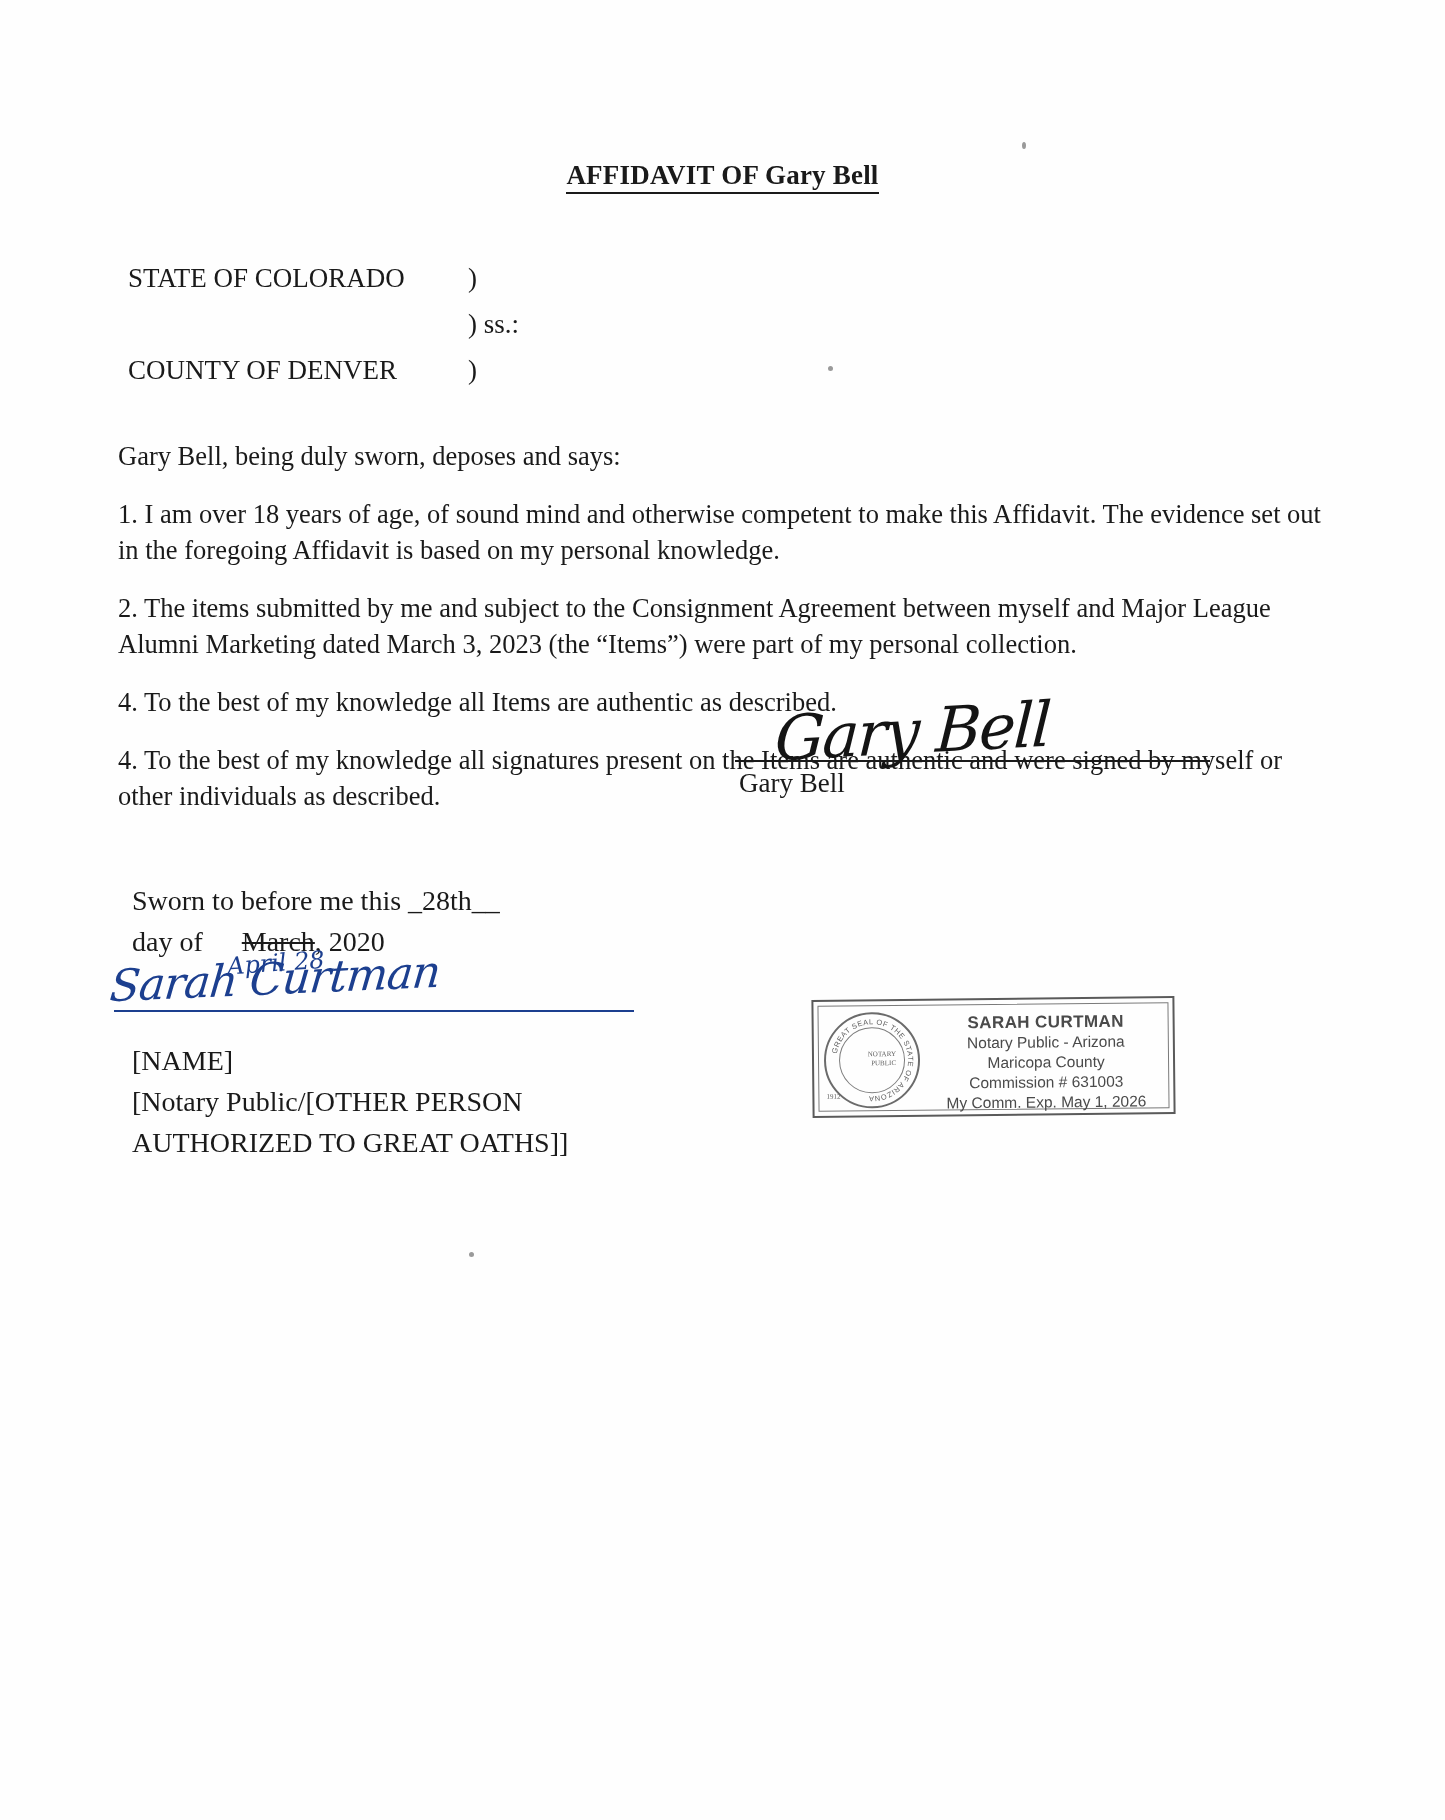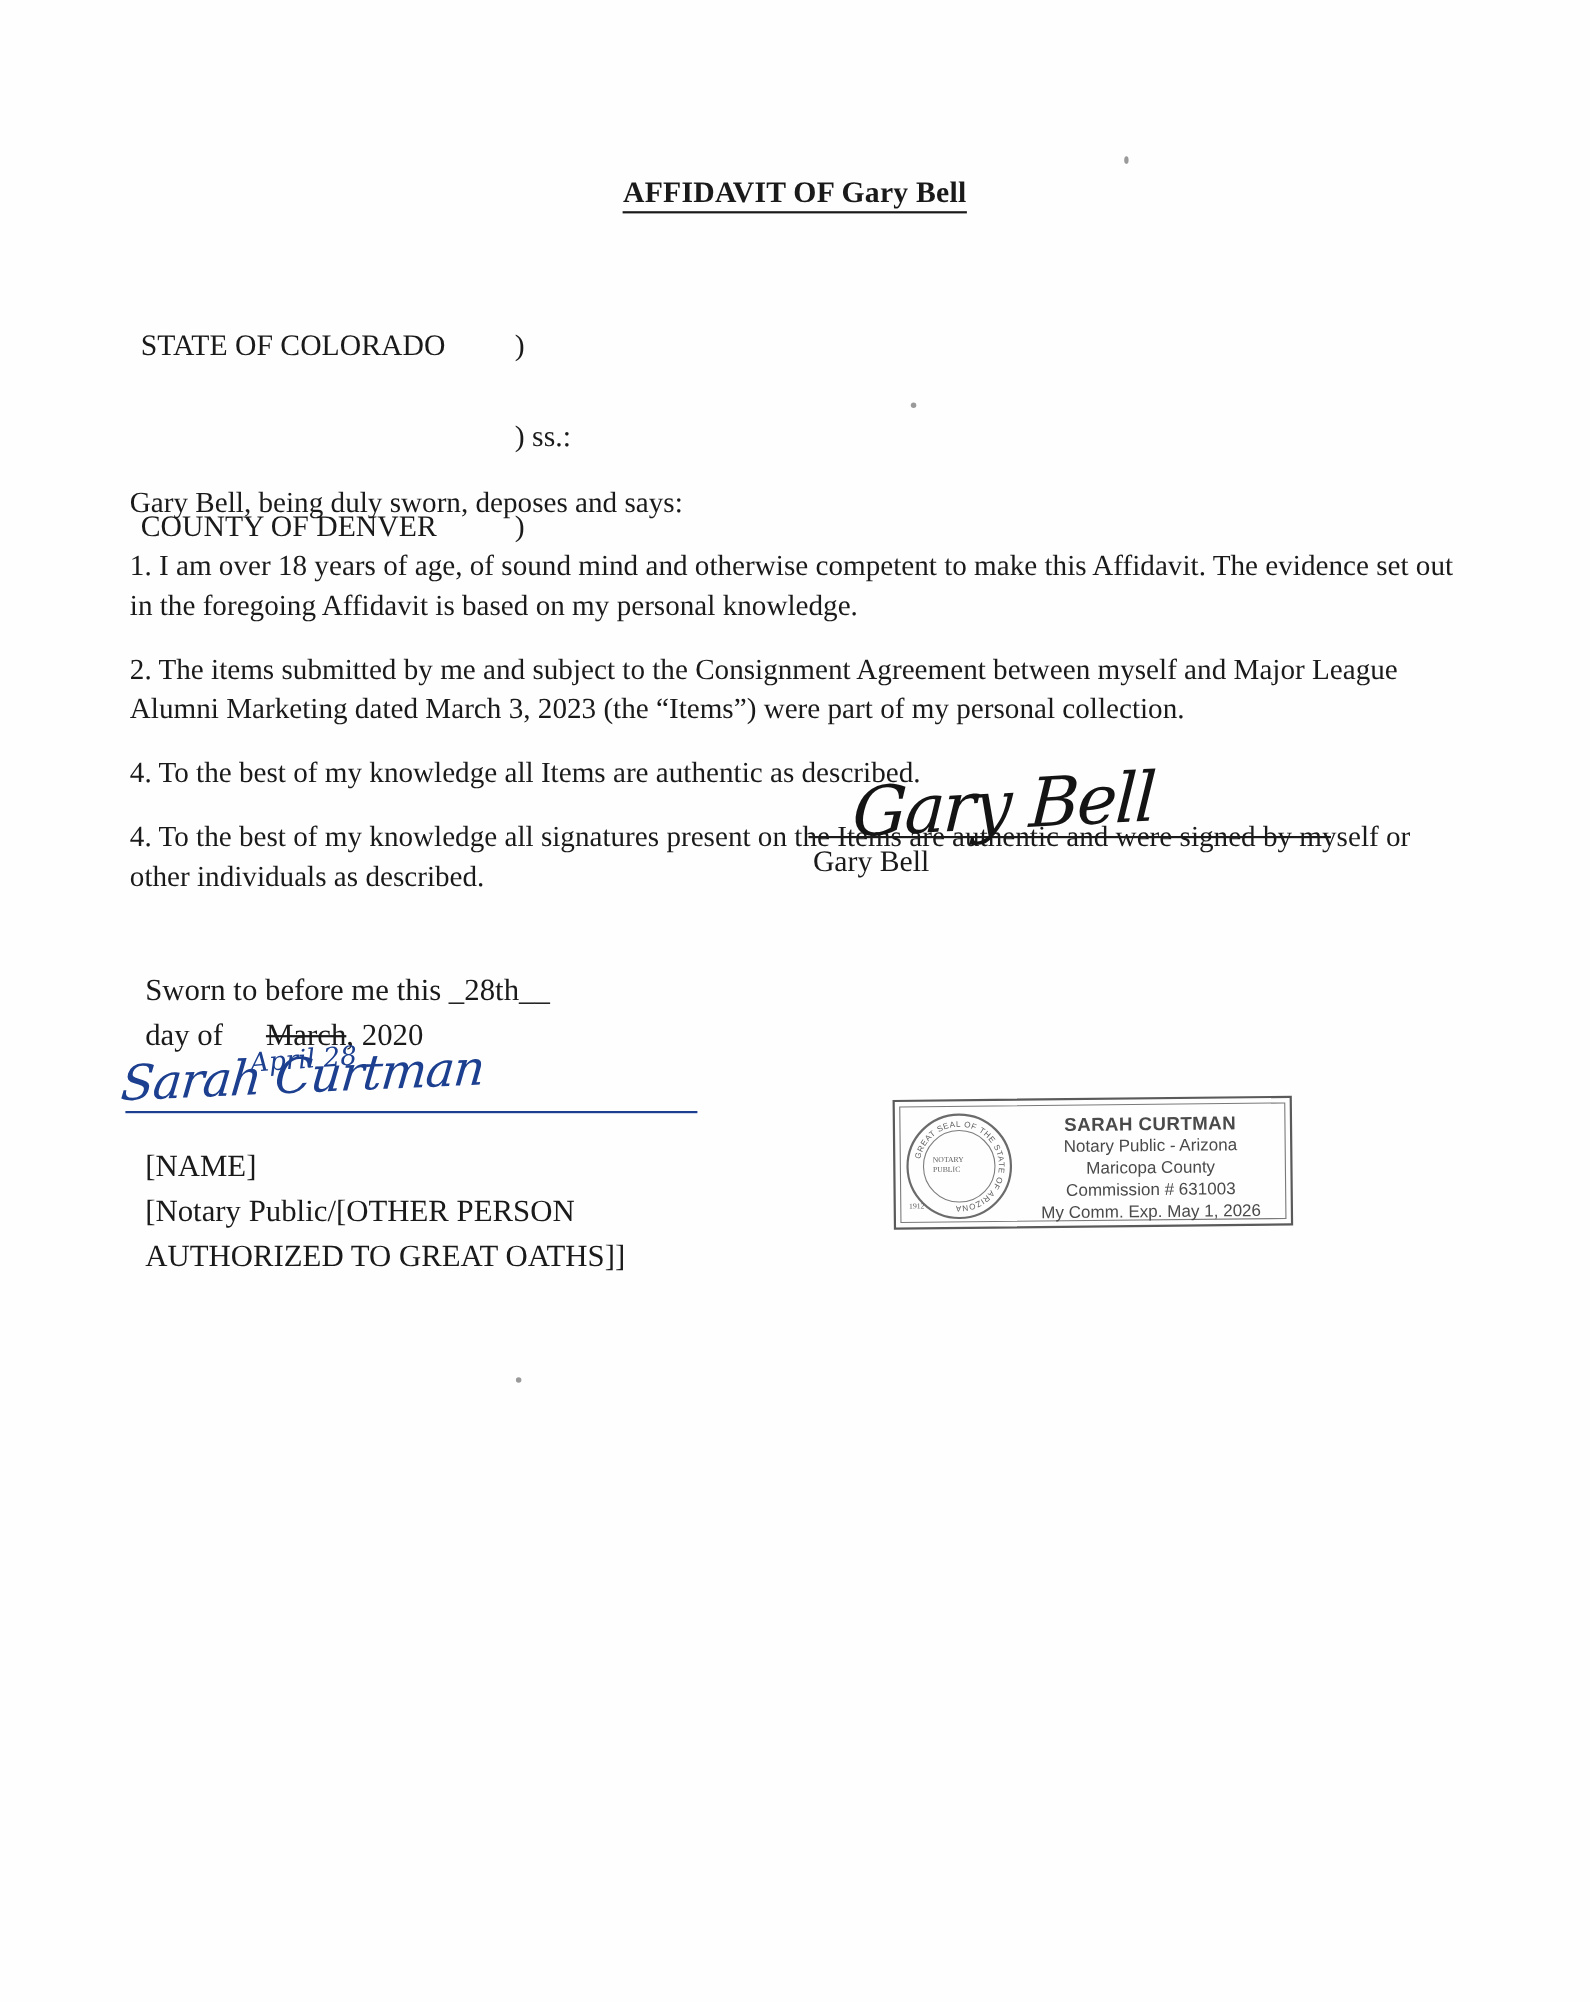--- a/index.html
+++ b/index.html
@@ -41,21 +41,20 @@
   .venue {
     position: absolute;
     left: 128px;
     top: 255px;
     width: 700px;
     font-size: 27px;
     line-height: 46px;
   }
   .venue-row {
     display: flex;
-    margin-top: 36px;
   }
   .venue-label {
     width: 340px;
     white-space: nowrap;
   }
   .venue-paren {
     width: 40px;
   }
   .venue-ss {
     white-space: nowrap;
@@ -201,21 +200,21 @@
     left: 0; top: 0;
     width: 92px; height: 92px;
     font-size: 6.5px;
     letter-spacing: .3px;
   }
   .seal-center {
     position: absolute;
     left: 22px;
     top: 36px;
     width: 48px;
-    text-align: left;
+    text-align: right;
     font-size: 7px;
     line-height: 9px;
     color: #5d5d5d;
   }
   .seal-year {
     position: absolute;
     left: 0;
     bottom: 6px;
     width: 92px;
     font-size: 7px;

